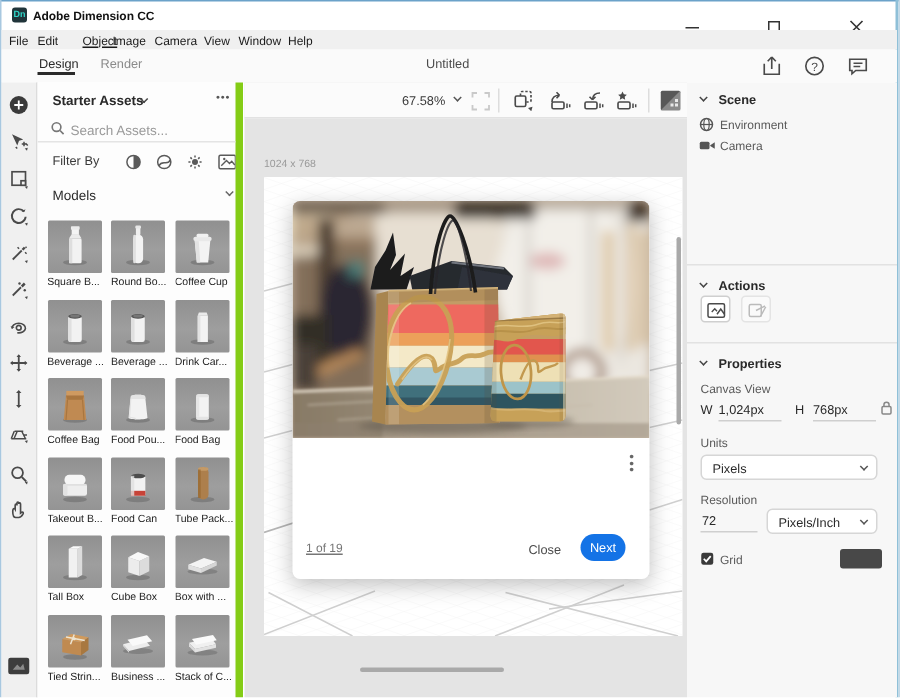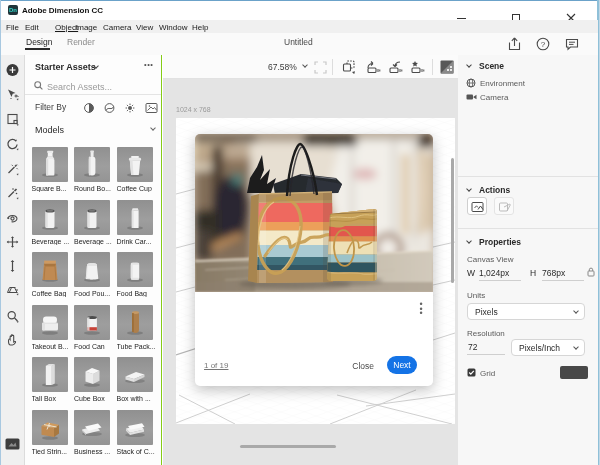--- a/index.html
+++ b/index.html
@@ -18,21 +18,21 @@
 #menubar span { font-size:8px; color:#1a1a1a; position:absolute; top:2.5px; }
 
 #tabrow { left:1px; top:33px; width:597px; height:22px; background:#fafafa; }
 #tab-design { left:25px; top:4px; font-size:8.5px; color:#2a2a2a; }
 #tab-underline { left:24px; top:15px; width:25px; height:2px; background:#2a2a2a; }
 #tab-render { left:66px; top:4px; font-size:8.5px; color:#8a8a8a; }
 #untitled { left:283px; top:4px; font-size:8.5px; color:#4a4a4a; }
 
 #tools { left:1px; top:55px; width:24px; height:410px; background:#f0f0f0; border-right:1px solid #dcdcdc; }
 
-#assets { left:25px; top:55px; width:137px; height:410px; background:#fdfdfd; border-right:1px solid #84cc16; overflow:hidden; }
+#assets { left:25px; top:55px; width:137px; height:410px; background:#fdfdfd; border-right:5px solid #84cc16; overflow:hidden; }
 #assets .hdr { left:10px; top:7px; font-size:9px; font-weight:bold; color:#2a2a2a; }
 #assets .dots { left:119px; top:5px; font-size:7.5px; color:#555; letter-spacing:0.5px; }
 #search-txt { left:22px; top:27px; font-size:9px; color:#9a9a9a; }
 #search-line { left:0px; top:39px; width:137px; height:1px; background:#e4e4e4; }
 #filterby { left:10px; top:47px; font-size:8.5px; color:#3a3a3a; }
 #models-hdr { left:10px; top:70px; font-size:9px; color:#2a2a2a; }
 .tile { position:absolute; width:36px; height:35px; background:linear-gradient(180deg,#909090,#9e9e9e 55%,#949494); border-radius:1px; }
 .tlabel { position:absolute; width:40px; font-size:7px; color:#222; white-space:nowrap; overflow:hidden; }
 
 #canvascol { left:163px; top:55px; width:295px; height:410px; background:#e4e4e4; }

